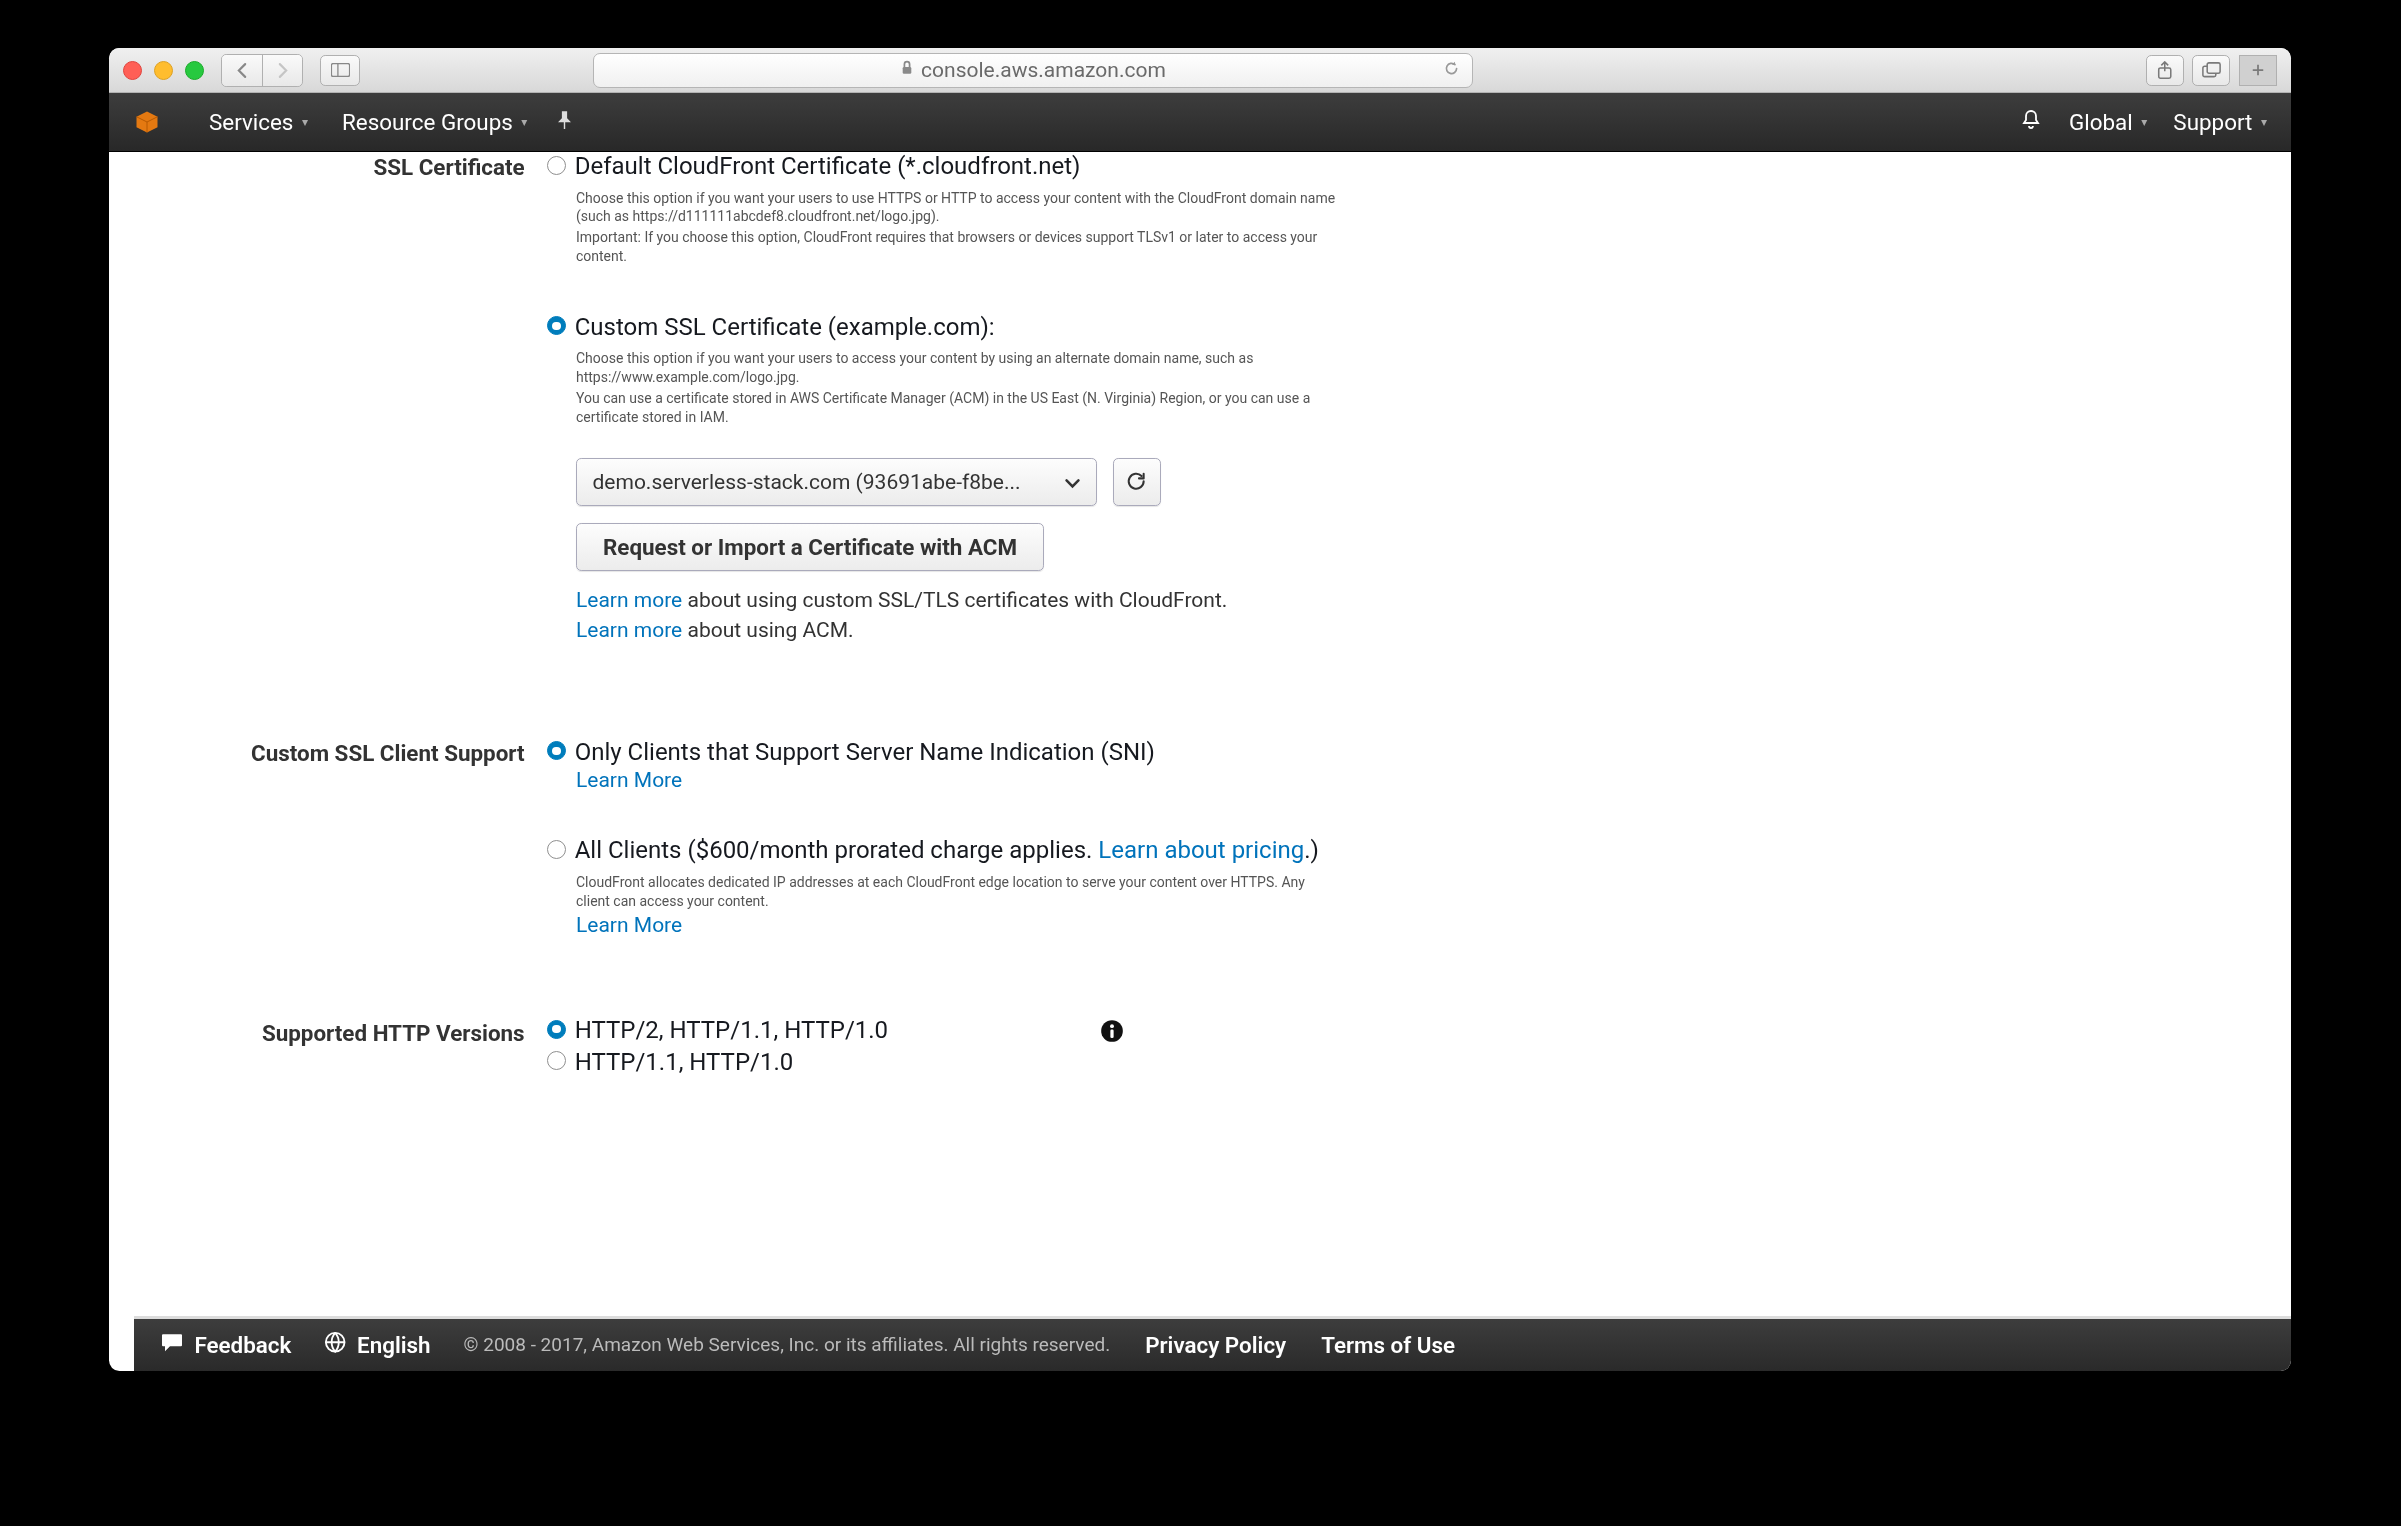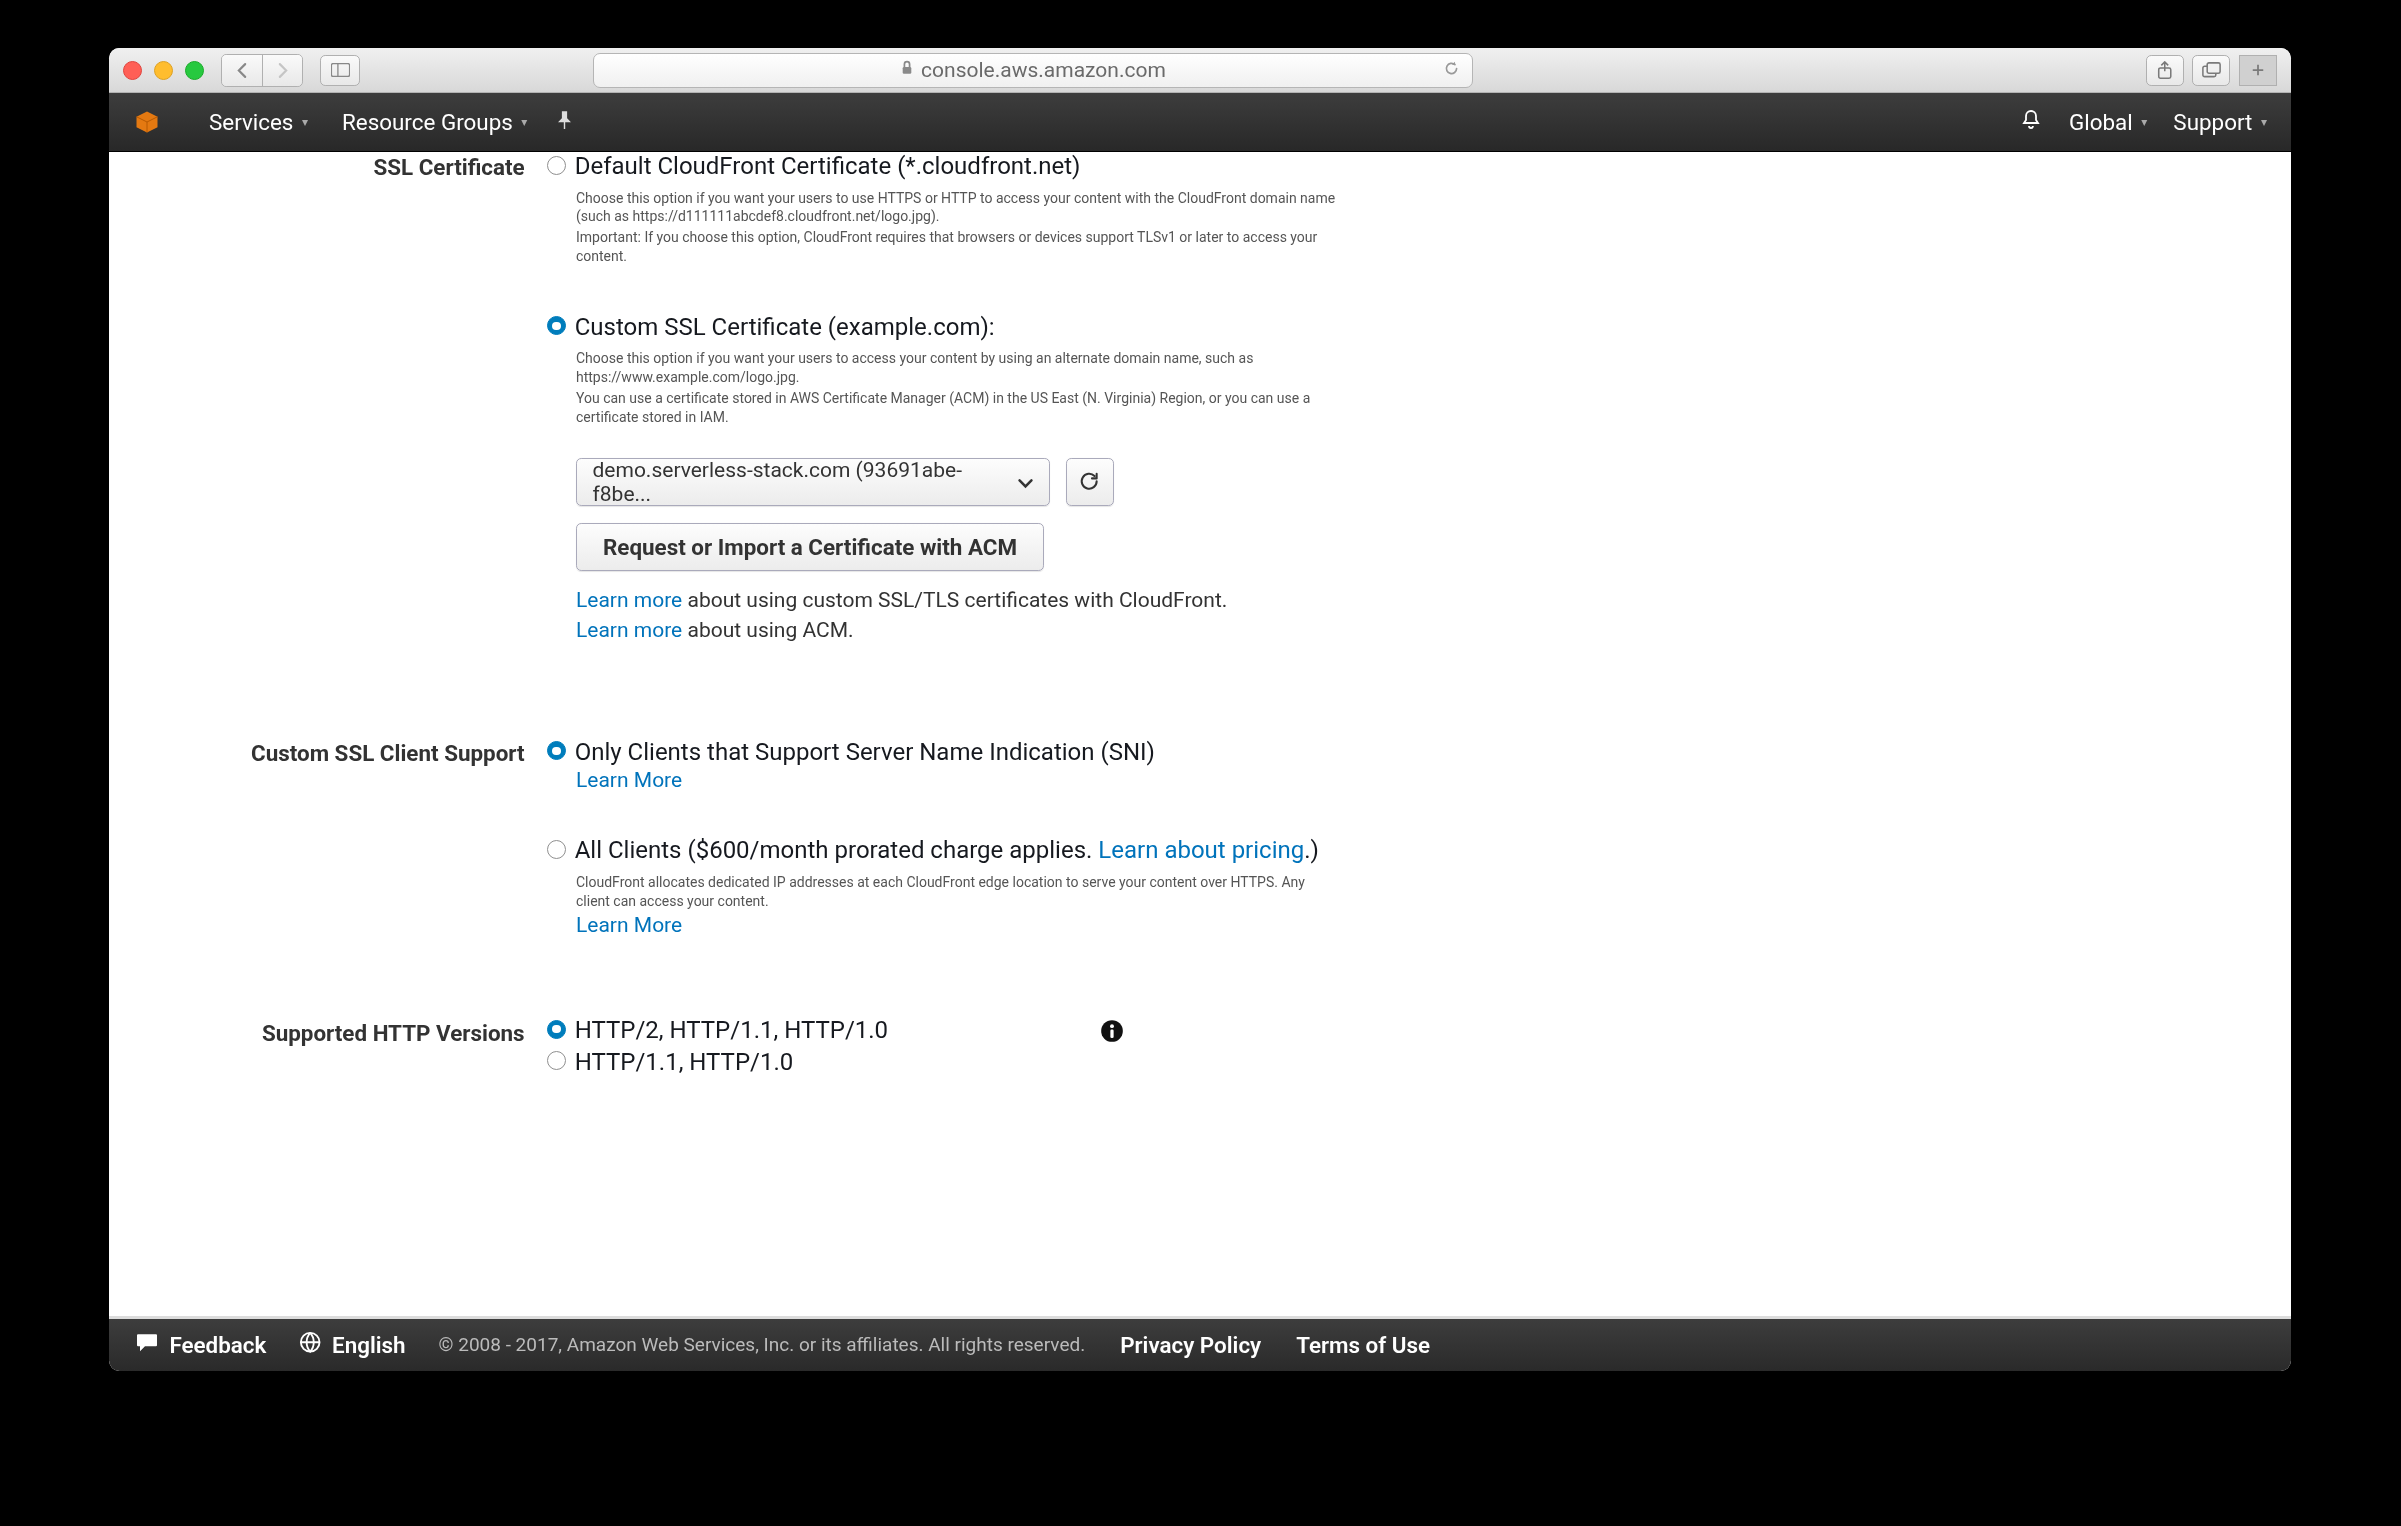--- a/index.html
+++ b/index.html
@@ -104,21 +104,21 @@
     }
     .radio.selected { border-color: #007dbc; background:#007dbc; }
     .radio.selected::after { content:''; width:8.6px; height:8.6px; border-radius:50%; background:#fff; }
     .radio-label { font-size: 24px; color: #16191f; }
     .help-text { margin: 8.6px 0 0 29px; font-size: 14px; color: #555; line-height: 1.35; }
     .link { color: #0073bb; cursor:pointer; }
     .cert-select {
       margin: 31px 0 17px 29px; display:flex; gap:15.5px; align-items:center;
     }
     .select-box {
-      height: 48px; width: 474px;
+      height: 48px; width: 521px;
       border: 0.9px solid #aab; border-radius: 5.2px;
       background: linear-gradient(#fdfdfd,#ececec);
       display:flex; align-items:center; padding: 0 15.5px;
       font-size: 21px; color:#333; justify-content: space-between;
       box-shadow: 0 0.9px 0.9px rgba(0,0,0,0.1);
     }
     .refresh-btn {
       width:48px; height:48px; border:0.9px solid #aab; border-radius:5.2px;
       background: linear-gradient(#fdfdfd,#ececec);
       display:flex; align-items:center; justify-content:center;
@@ -137,21 +137,21 @@
 
     .section-gap { height: 69px; }
     .http-row .row-body { position:relative; }
     .http-info { position:absolute; left: 552px; top: 1.7px; }
 
     
     .aws-footer {
       height: 55px; background: linear-gradient(to bottom, #3d3d3d, #2a2a2a);
       border-top: 3.5px solid #dcdcdc;
       display:flex; align-items:center; padding: 0 26px;
-      color:#fff; font-size: 22.4px;
+      color:#fff; font-size: 22.4px; margin-left: 25px;
     }
     .footer-left { display:flex; align-items:center; gap:33px;}
     .footer-left .fb, .footer-left .lang { display:flex; align-items:center; gap:10.4px; font-weight:600;}
     .footer-right { margin-left:auto; display:flex; align-items:center; gap:35px;}
     .footer-right .copy { color:#bbb; font-size:19px; }
     .footer-right .flink { color:#fff; font-weight:600; }
 
     .content-inner { padding-top: 0; }
   </style>
 </head>

